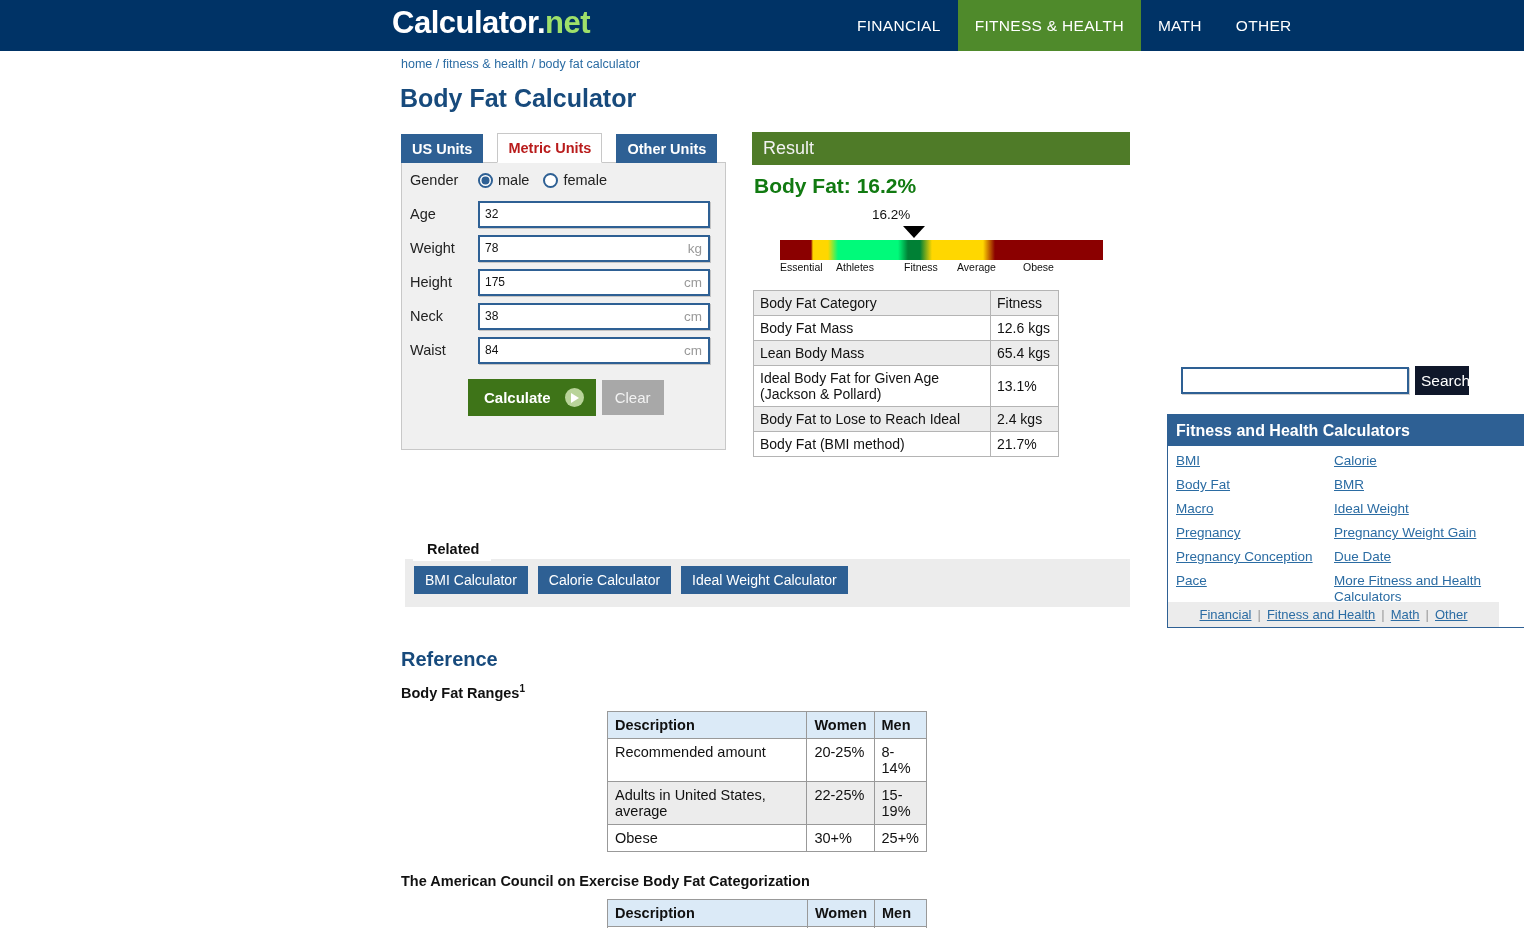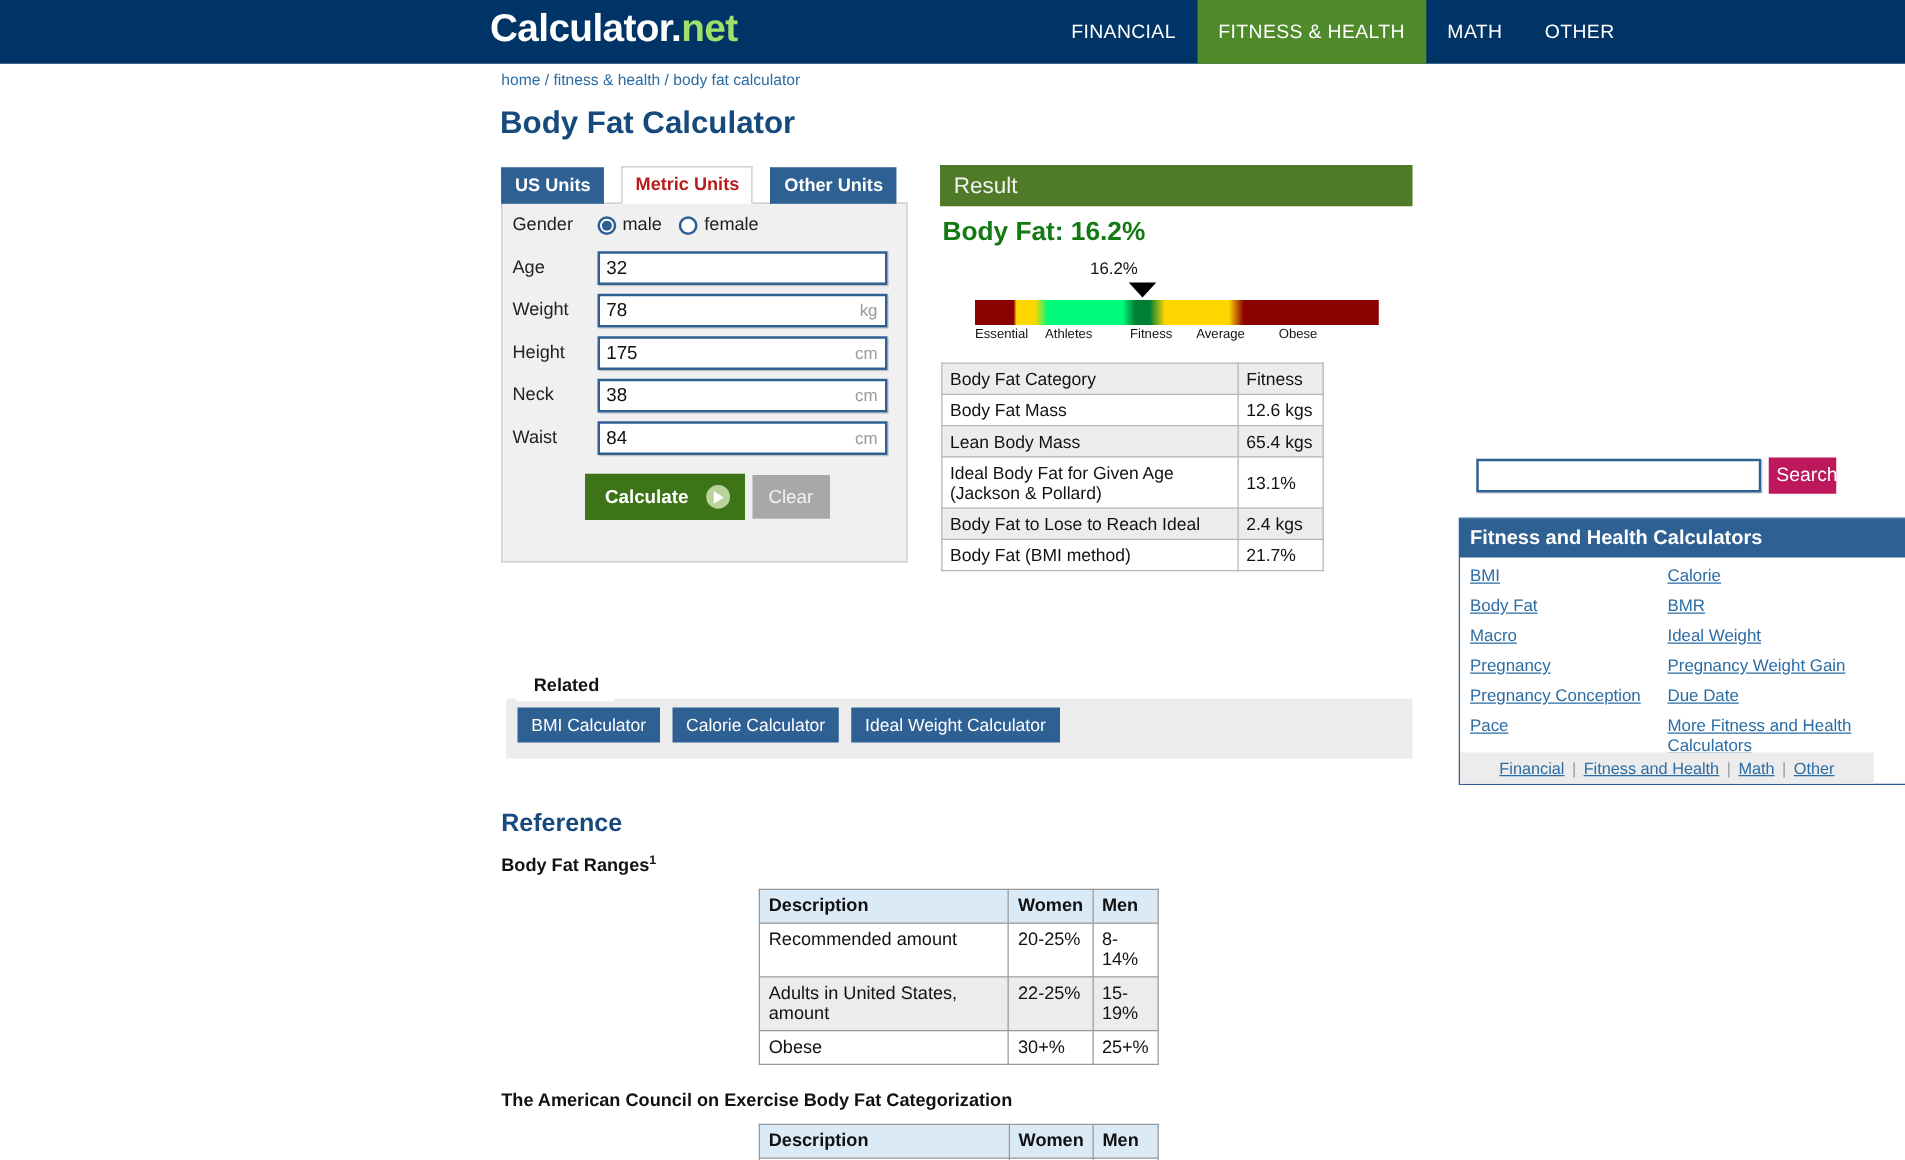--- a/index.html
+++ b/index.html
@@ -63,21 +63,21 @@
   }
   .frow { display: flex; align-items: center; height: 34px; padding-left: 8px; }
   .flabel { width: 68px; font-size: 14.5px; color: #222; }
   .fieldwrap {
     position: relative; width: 232px; height: 27px;
     border: 2px solid #2e6094; background: #ffffff;
     box-shadow: 1px 1px 0 rgba(0,0,0,0.18);
   }
   .fieldwrap input {
     width: 100%; height: 100%; border: none; outline: none;
-    font-size: 15px; padding: 0 30px 0 5px; color: #111;
+    font-size: 12px; padding: 0 30px 0 5px; color: #111;
     font-family: "Liberation Sans", sans-serif; background: transparent;
   }
   .unit {
     position: absolute; right: 6px; top: 4px; font-size: 13.5px; color: #999;
   }
   .radio {
     display: inline-flex; align-items: center; margin-right: 14px; cursor: pointer;
   }
   .rdot {
     width: 15px; height: 15px; border-radius: 50%;
@@ -204,21 +204,21 @@
   
   .search-input {
     position: absolute; left: 1181px; top: 367px; width: 228px; height: 27px;
     border: 2px solid #2e6094; background: #fff; outline: none;
     font-size: 14px; padding: 0 5px;
     font-family: "Liberation Sans", sans-serif;
     box-shadow: 1px 1px 0 rgba(0,0,0,0.18);
   }
   .search-btn {
     position: absolute; left: 1415px; top: 366px; width: 54px; height: 29px;
-    background: #be185d; color: #fff; font-size: 15.5px; border: none;
+    background: #0f172a; color: #fff; font-size: 15.5px; border: none;
     cursor: pointer; font-family: "Liberation Sans", sans-serif;
   }
   .side-box {
     position: absolute; left: 1167px; top: 414px; width: 397px; height: 214px;
     border: 1px solid #2e6094; background: #ffffff;
   }
   .side-head {
     height: 31px; background: #2e6094; color: #fff;
     font-size: 16px; font-weight: bold; display: flex; align-items: center;
     padding-left: 8px;
@@ -395,21 +395,21 @@
     <th class="c-desc">Description</th>
     <th class="c-women">Women</th>
     <th class="c-men">Men</th>
   </tr>
   <tr>
     <td>Recommended amount</td>
     <td>20-25%</td>
     <td>8-14%</td>
   </tr>
   <tr>
-    <td>Adults in United States, amount</td>
+    <td>Adults in United States, average</td>
     <td>22-25%</td>
     <td>15-19%</td>
   </tr>
   <tr>
     <td>Obese</td>
     <td>30+%</td>
     <td>25+%</td>
   </tr>
 </tbody>
   </table>

